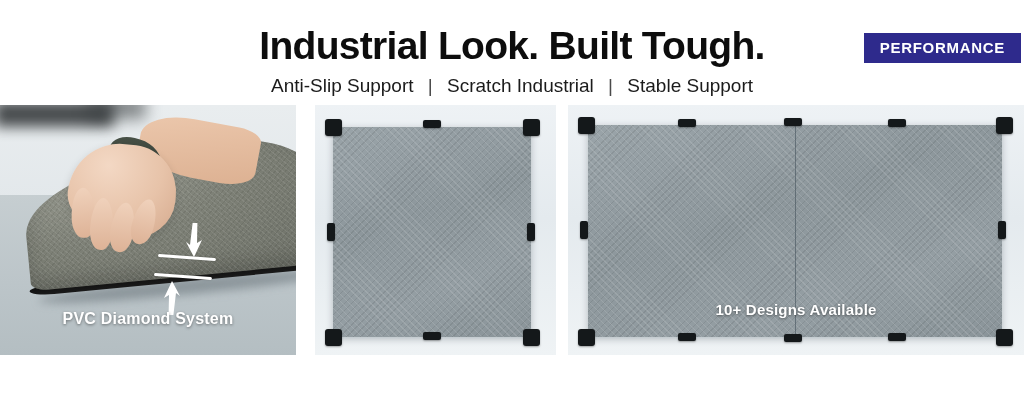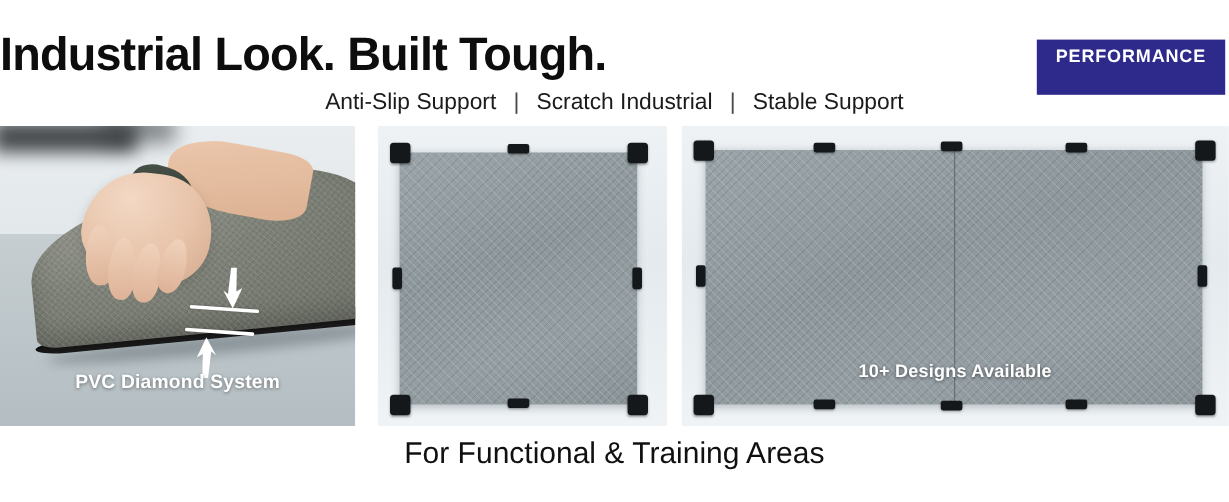--- a/index.html
+++ b/index.html
@@ -5,35 +5,35 @@
   html,body{margin:0;padding:0;}
   body{
     width:1024px;height:418px;overflow:hidden;background:#ffffff;
     font-family:"Liberation Sans","DejaVu Sans",sans-serif;
     -webkit-font-smoothing:antialiased;
   }
   .banner{position:relative;width:1024px;height:418px;background:#ffffff;}
 
   
   .headline{
-    position:absolute;left:0;top:24px;width:1024px;
+    position:absolute;left:0;top:24px;width:1024px;text-align:center;
     font-size:39px;font-weight:700;color:#0d0d0d;letter-spacing:-0.7px;
     line-height:44px;white-space:nowrap;
   }
   .subline{
     position:absolute;left:0;top:74px;width:1024px;text-align:center;
     font-size:19px;font-weight:400;color:#1b1b1b;line-height:24px;white-space:nowrap;
   }
   .subline .sep{display:inline-block;padding:0 9px;color:#4a4a4a;font-weight:300;}
 
   .badge{
     position:absolute;right:3px;top:33px;
     background:#2e2a8c;color:#ffffff;
     font-size:15px;font-weight:700;letter-spacing:0.7px;
-    padding:7px 16px 24px;line-height:15px;white-space:nowrap;
+    padding:7px 16px 8px;line-height:15px;white-space:nowrap;
   }
 
   
   .panel{position:absolute;top:105px;height:250px;overflow:hidden;}
   .p1{left:0px;width:296px;}
   .p2{left:315px;width:241px;}
   .p3{left:568px;width:532px;}
 
   
   .studio1{position:absolute;inset:0;background:
@@ -202,14 +202,13 @@
     <div class="clip h" style="left:216px;top:13px;"></div>
     <div class="clip h" style="left:320px;top:14px;"></div>
     <div class="clip h" style="left:110px;top:228px;"></div>
     <div class="clip h" style="left:216px;top:229px;"></div>
     <div class="clip h" style="left:320px;top:228px;"></div>
     <div class="clip v" style="left:12px;top:116px;"></div>
     <div class="clip v" style="left:430px;top:116px;"></div>
     <div class="cap3">10+ Designs Available</div>
   </div>
 
-  <div class="footline">For Functional &amp; Training Areas</div>
 </div>
 
 </body></html>

